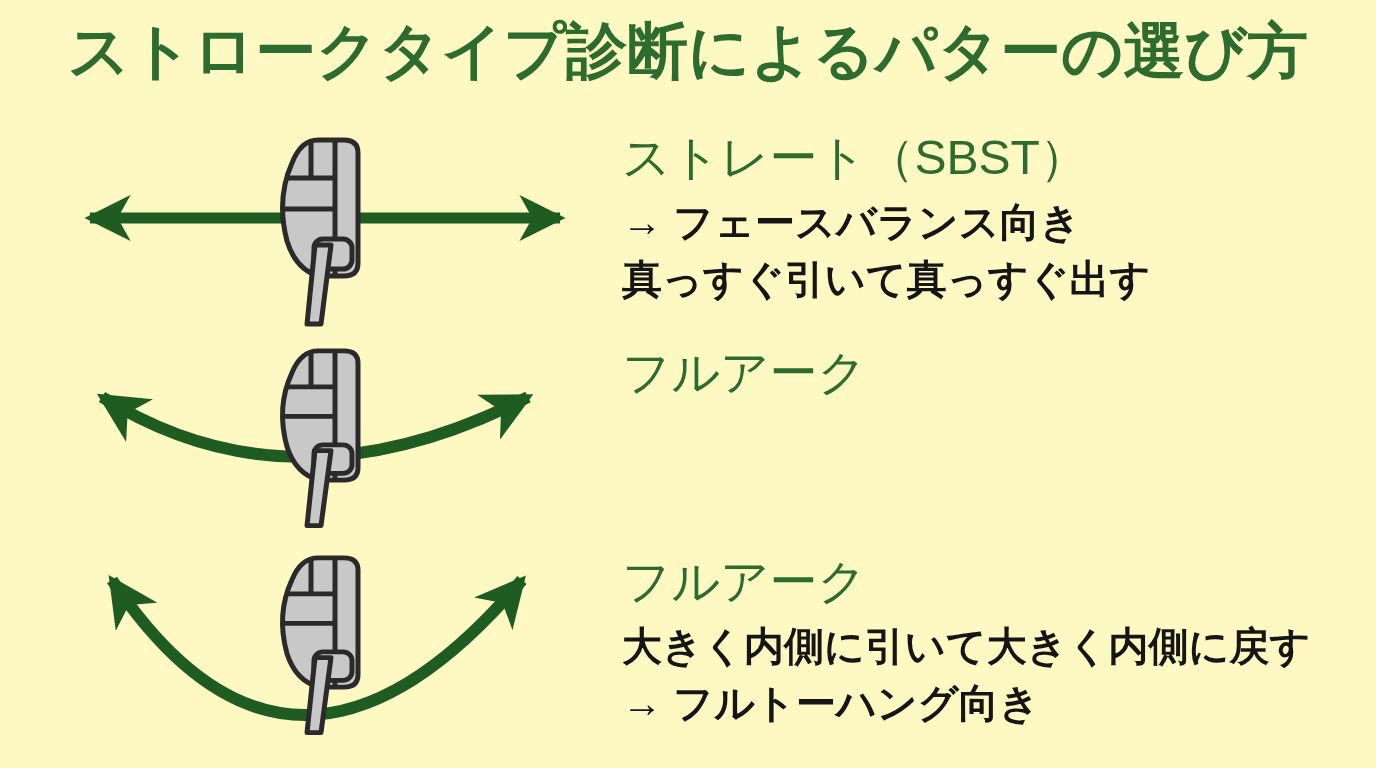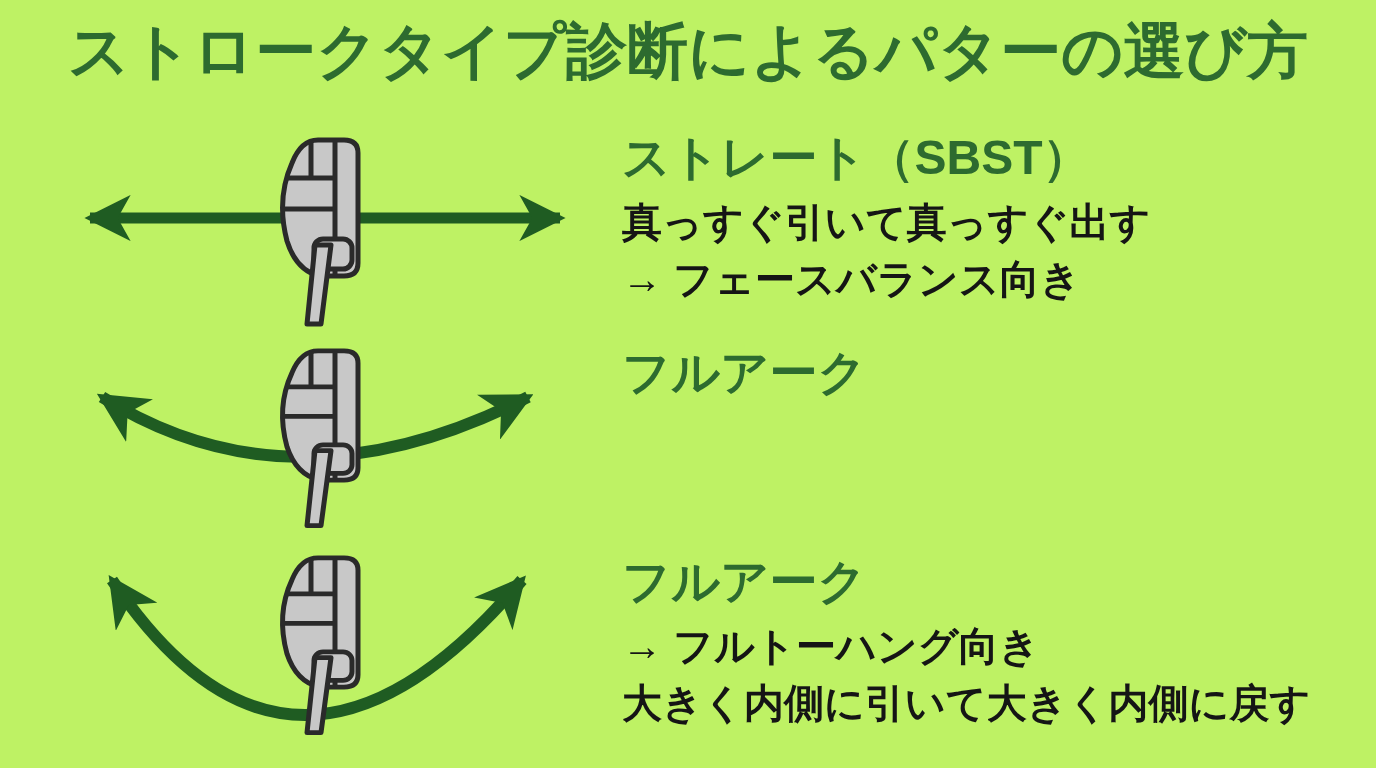--- a/index.html
+++ b/index.html
@@ -1,37 +1,37 @@
 <!DOCTYPE html>
 <html><head>
 <meta charset="utf-8">
 <style>
   html,body{margin:0;padding:0;}
   body{font-family:"Liberation Sans","DejaVu Sans",sans-serif;background:#ffffff;}
-  .canvas{position:relative;width:1376px;height:768px;background:#bef264;overflow:hidden;}
+  .canvas{position:relative;width:1376px;height:768px;background:#fef9c3;overflow:hidden;}
 
   .title{
     position:absolute;top:14px;left:0;width:100%;
     text-align:center;font-size:61px;line-height:74px;font-weight:bold;
     color:#2d6b2f;letter-spacing:0px;white-space:nowrap;
   }
 
   .section{position:absolute;left:0;width:100%;height:220px;}
   .sec1{top:128px;}
   .sec2{top:343px;}
   .sec3{top:548px;}
 
   .graphic{position:absolute;left:70px;top:0;}
   .sec2 .graphic{top:2px;}
   .sec3 .graphic{top:2px;}
 
   .text{position:absolute;left:622px;top:2px;}
   .sec3 .text{top:6px;}
   .text h2{
-    font-size:48px;line-height:56px;font-weight:bold;color:#2d6b2f;
+    font-size:48px;line-height:56px;font-weight:normal;color:#2d6b2f;
     margin:0 0 8px 0;white-space:nowrap;
   }
   .text p{
     font-size:40px;line-height:57px;font-weight:bold;color:#151515;
     margin:0;white-space:nowrap;
   }
 </style>
 </head>
 <body>
 
@@ -55,40 +55,40 @@
 
   <div class="title">ストロークタイプ診断によるパターの選び方</div>
 
   <div class="section sec1">
     <svg class="graphic" width="520" height="205" viewBox="0 0 520 205">
       <path d="M 20 90 L 490 90" stroke="#1f5c22" stroke-width="11" fill="none" marker-start="url(#ah)" marker-end="url(#ah)"></path>
       <use href="#putter" transform="translate(202,9)"></use>
     </svg>
     <div class="text">
       <h2>ストレート（SBST）</h2>
+      <p>→ フェースバランス向き</p>
       <p>真っすぐ引いて真っすぐ出す</p>
-      <p>→ フェースバランス向き</p>
     </div>
   </div>
 
   <div class="section sec2">
     <svg class="graphic" width="520" height="200" viewBox="0 0 520 200">
       <path d="M 32 52 Q 223 172 458 52" stroke="#1f5c22" stroke-width="12" fill="none" marker-start="url(#ah)" marker-end="url(#ah)"></path>
       <use href="#putter" transform="translate(202,3) scale(1,0.95)"></use>
     </svg>
     <div class="text">
       <h2>フルアーク</h2>
     </div>
   </div>
 
   <div class="section sec3">
     <svg class="graphic" width="520" height="216" viewBox="0 0 520 216">
       <path d="M 42 30 Q 223 300 452 30" stroke="#1f5c22" stroke-width="12" fill="none" marker-start="url(#ah)" marker-end="url(#ah)"></path>
       <use href="#putter" transform="translate(202,5) scale(1,0.95)"></use>
     </svg>
     <div class="text">
       <h2>フルアーク</h2>
+      <p>大きく内側に引いて大きく内側に戻す</p>
       <p>→ フルトーハング向き</p>
-      <p>大きく内側に引いて大きく内側に戻す</p>
     </div>
   </div>
 
 </div>
 
 </body></html>

